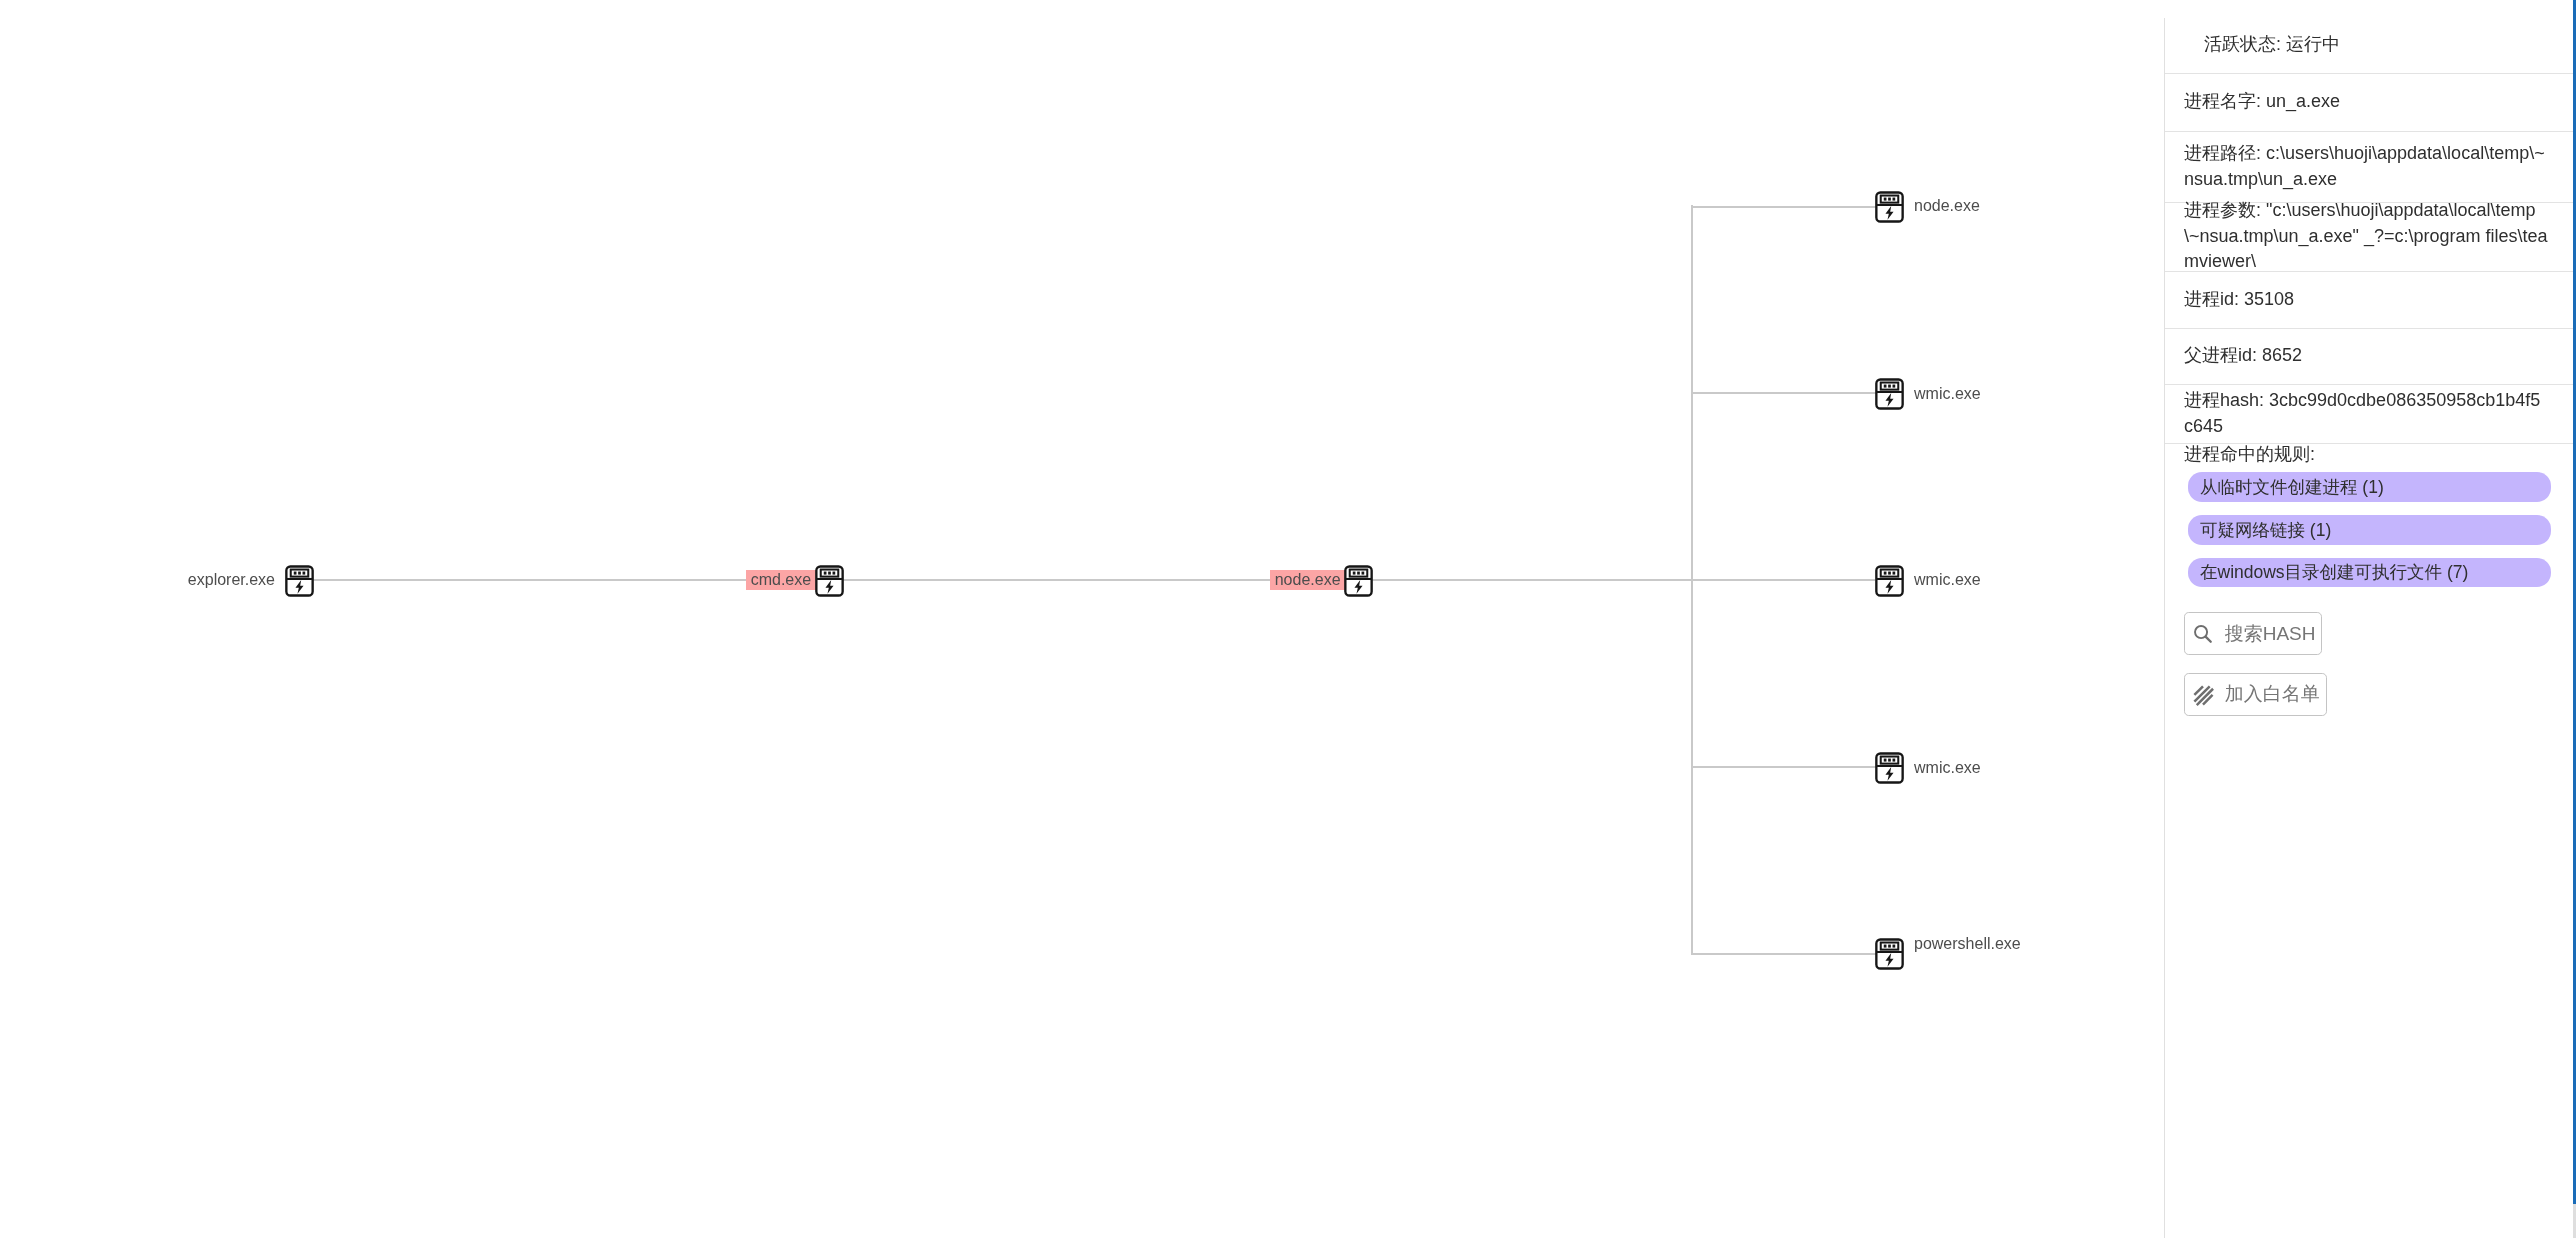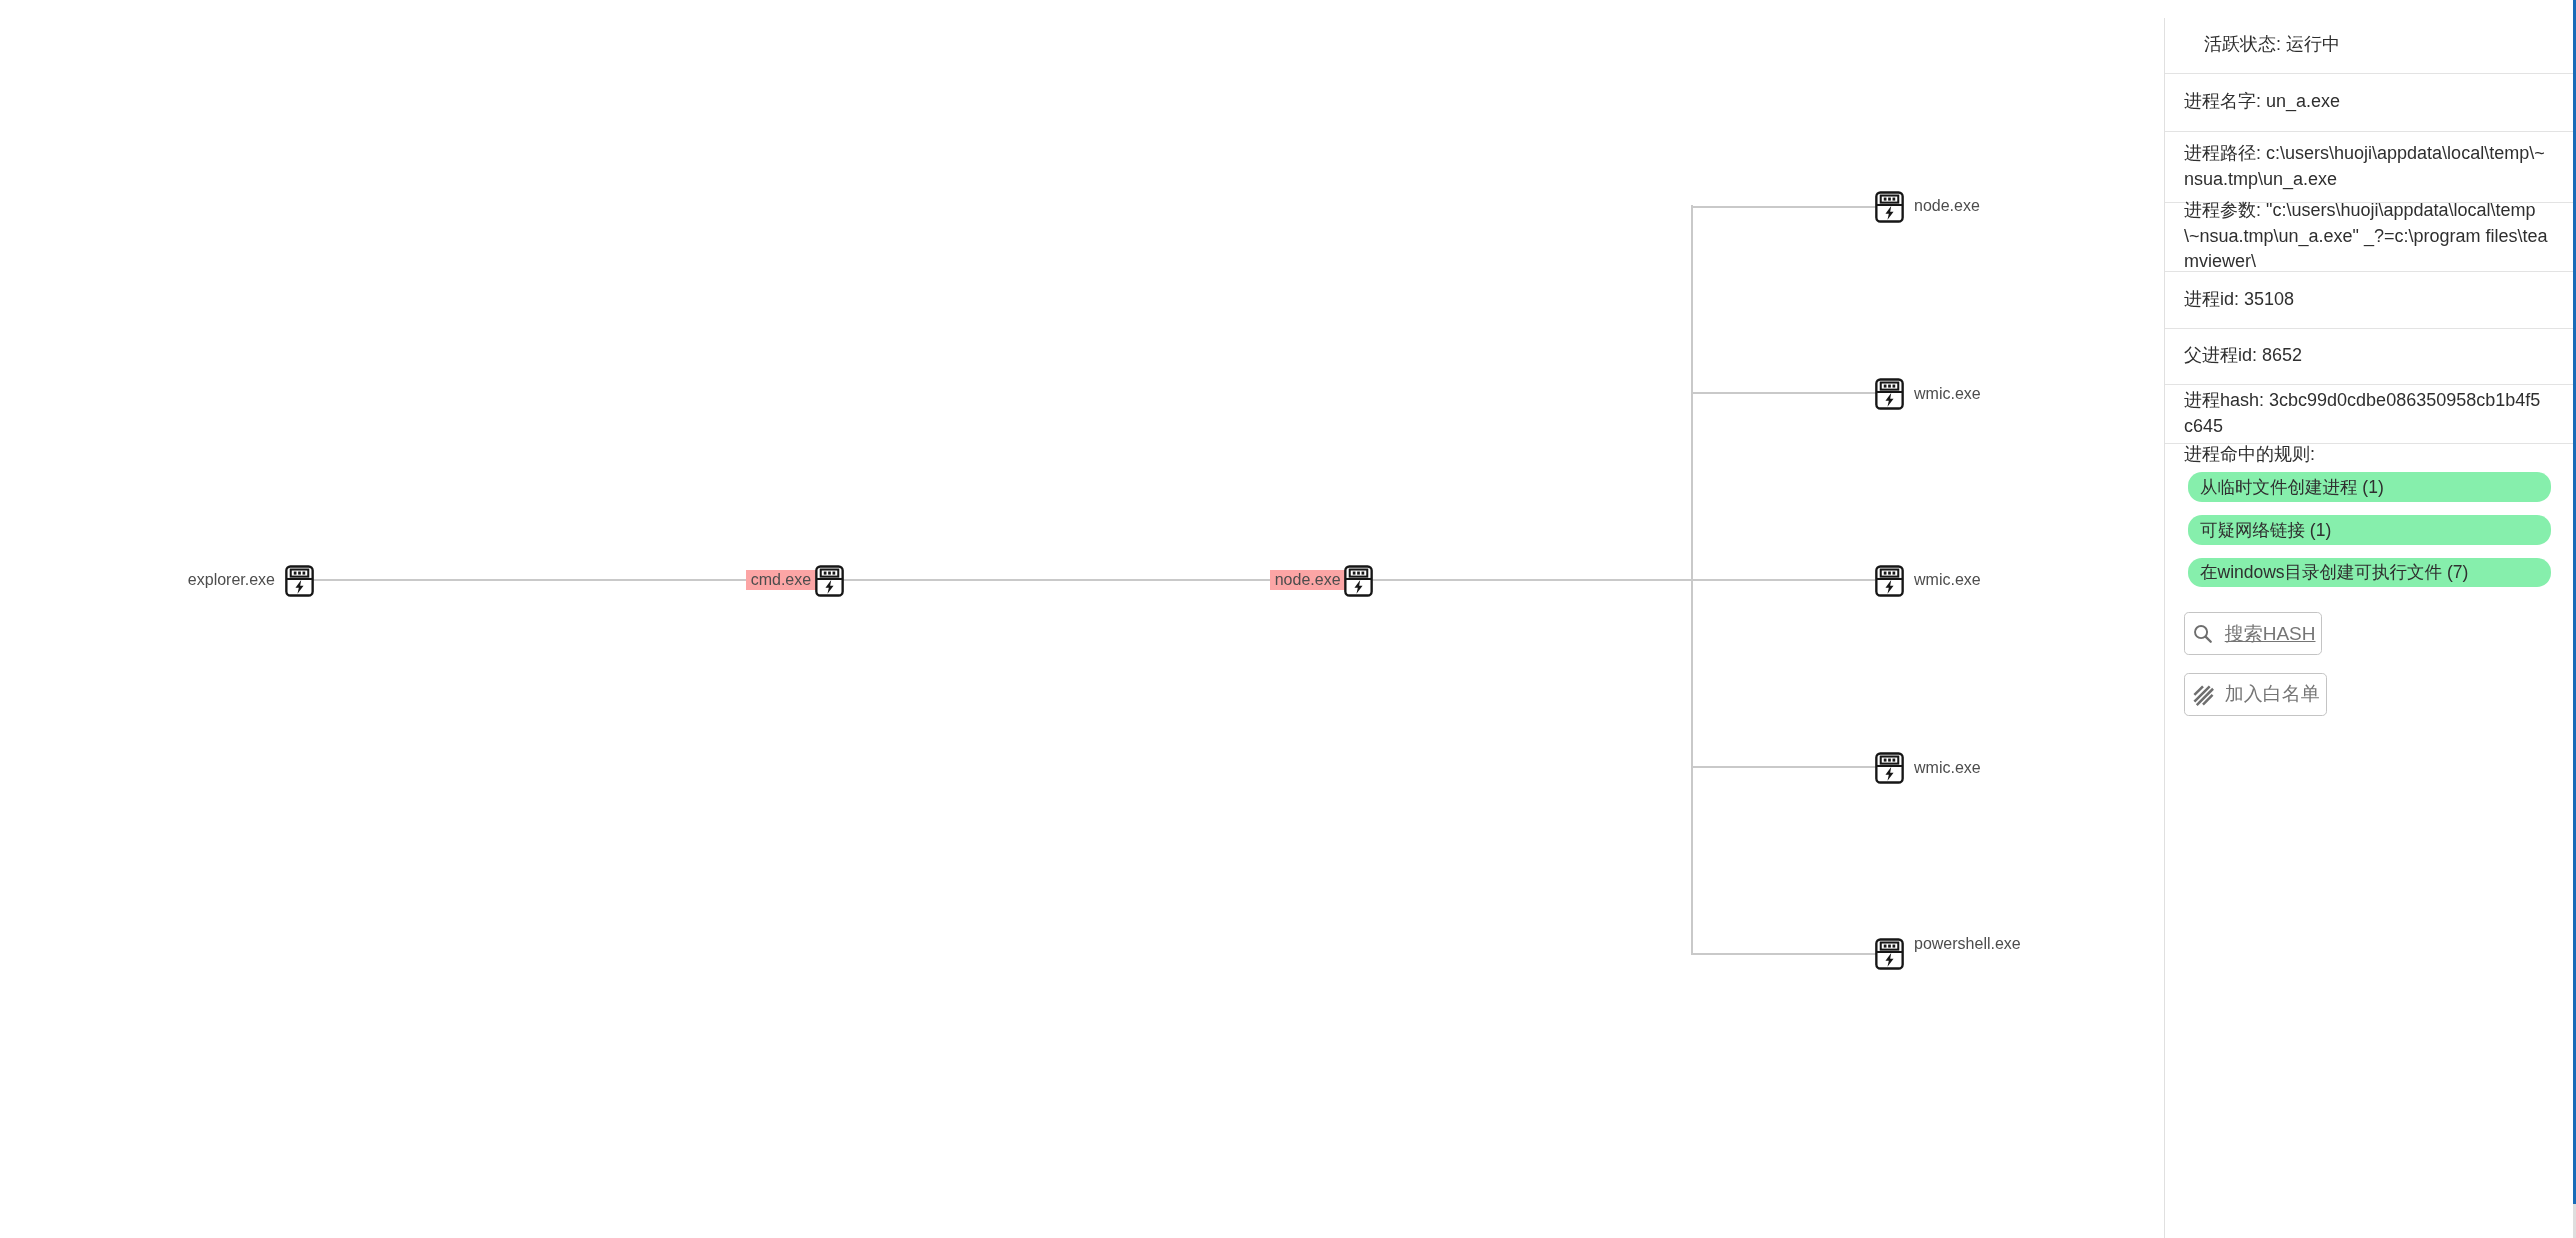--- a/index.html
+++ b/index.html
@@ -25,30 +25,30 @@
   .prow{
     box-sizing:border-box;display:flex;align-items:center;
     padding:0 27px 0 20px;border-bottom:1.3px solid #e3e3e3;
     line-height:25.5px;word-break:break-all;
   }
   .r1{height:56px;padding-left:40px;} .r2{height:58px;} .r3{height:71px;} .r4{height:69px;}
   .r5{height:57px;} .r6{height:56px;} .r7{height:59px;} .r8{height:58px;}
   #rules-label{padding-left:20px;height:20px;line-height:20px;}
   .chip{
     box-sizing:border-box;margin:0 25px 0 24px;height:29.6px;border-radius:14px;
-    background:#86efac;display:flex;align-items:center;padding-left:12px;
+    background:#c4b5fd;display:flex;align-items:center;padding-left:12px;
     font-size:17.5px;color:#2f2f2f;cursor:pointer;
   }
   .chip.c1{margin-top:8.7px;} .chip.c2{margin-top:13.4px;} .chip.c3{margin-top:12.8px;}
   .pbtn{
     box-sizing:border-box;margin:0 19.5px 0 20px;height:43px;border-radius:4.7px;
     border:1.3px solid #c4c4c4;background:#fff;display:flex;align-items:center;
     justify-content:center;gap:10.7px;font-size:19px;color:#757575;cursor:pointer;
   }
-  .pbtn.b1{margin-top:25px;text-decoration:underline;} .pbtn.b2{margin-top:17.5px;}
+  .pbtn.b1{margin-top:25px;} .pbtn.b2{margin-top:17.5px;}
   
   #scroll-thumb{position:absolute;right:0;top:0;width:2.7px;height:1204px;background:#1a6cb8;}
   #scroll-track{position:absolute;right:0;top:1204px;width:2.7px;height:35px;background:#dedede;}
 </style>
 </head>
 <body>
 
 <svg id="icon-defs" width="0" height="0" style="position:absolute">
   <defs>
     <g id="proc-icon">

